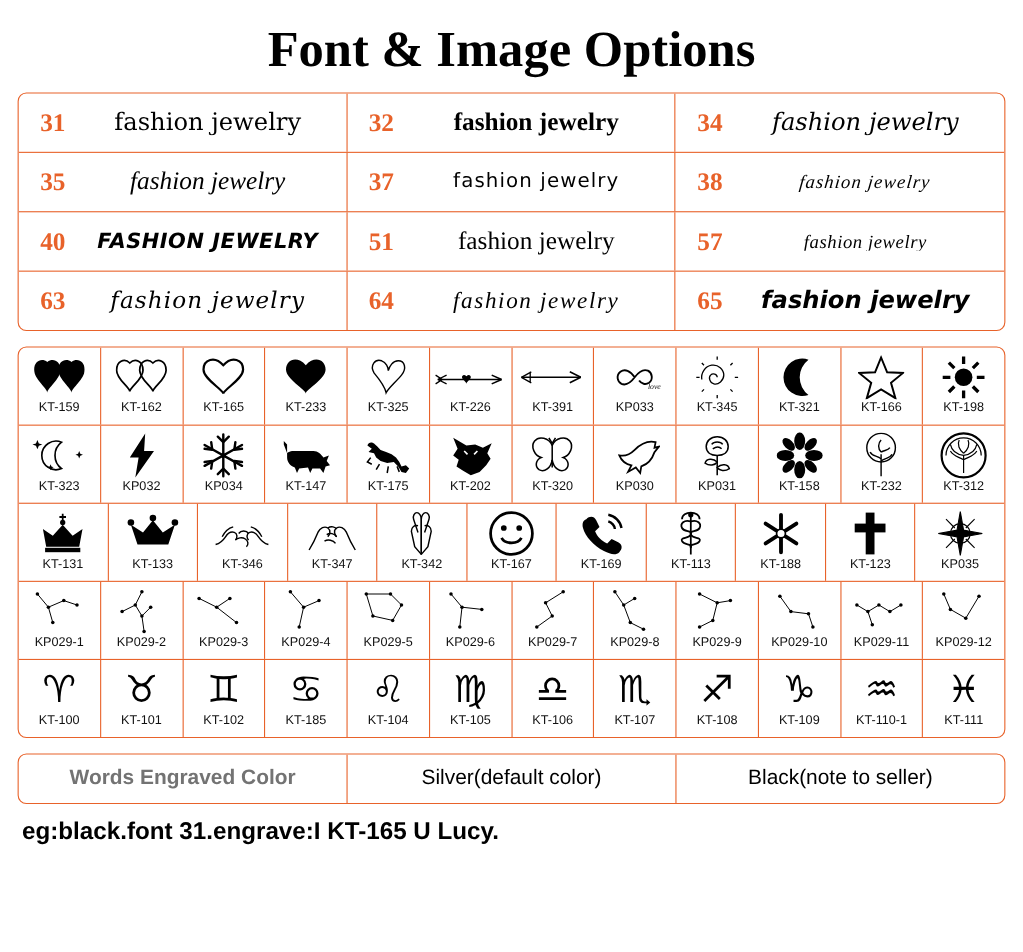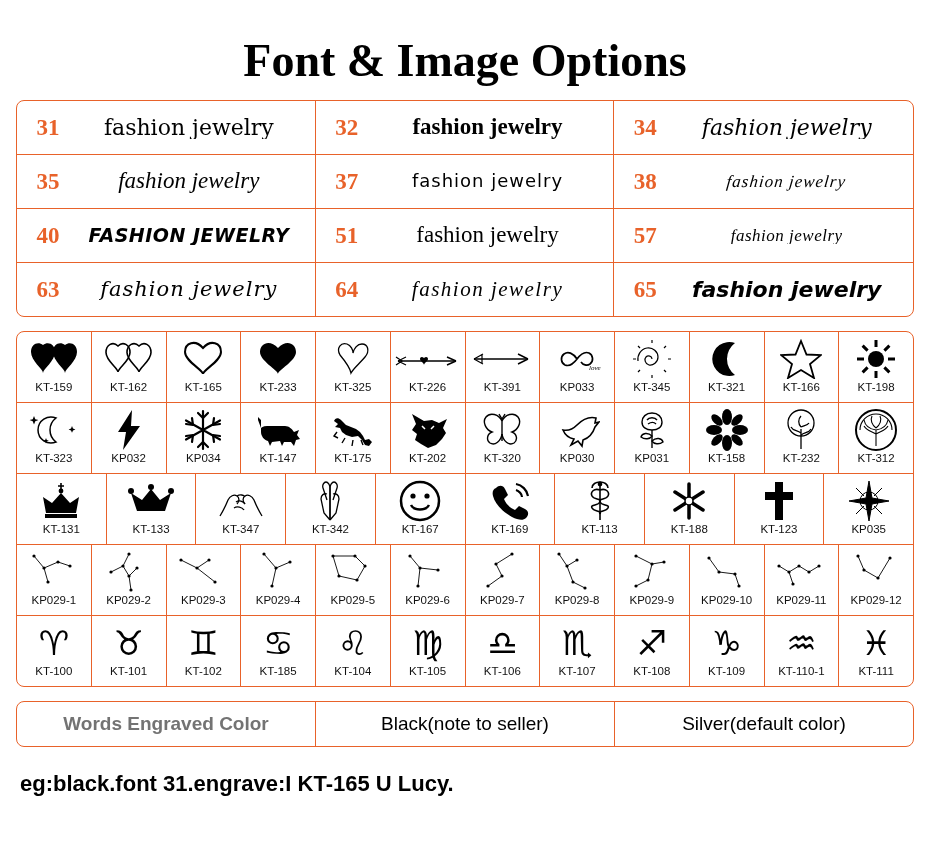--- a/index.html
+++ b/index.html
@@ -12,21 +12,21 @@
     height: 865px;
     font-family: "Liberation Sans", sans-serif;
     color: #000;
     overflow: hidden;
   }
   .page {
     width: 930px;
     height: 695px;
     position: relative;
     box-sizing: border-box;
-    padding: 16px 12px;
+    padding: 0 12px;
   }
   
   .title {
     text-align: center;
     font-family: "Liberation Serif", serif;
     font-weight: bold;
     font-size: 46px;
     letter-spacing: 0px;
     line-height: 1;
     padding: 22px 0 16px 0;
@@ -143,21 +143,21 @@
     font-size: 19px;
     font-family: "Liberation Sans", sans-serif;
   }
   .color-cell:last-child { border-right: none; }
   .color-cell.head {
     color: #737373;
     font-weight: bold;
   }
   
   .footer {
-    margin: 24px 4px 0 8px;
+    margin: 12px 4px 0 8px;
     font-size: 22px;
     font-weight: bold;
     font-family: "Liberation Sans", sans-serif;
     color: #000;
   }
 </style>
 </head>
 <body>
 
 <div class="page">
@@ -496,20 +496,33 @@
               <path d="M4 10l6 18h28l6-18-11 7-9-11-9 11z" fill="#000"></path>
               <circle cx="4" cy="8" r="3" fill="#000"></circle>
               <circle cx="44" cy="8" r="3" fill="#000"></circle>
               <circle cx="24" cy="4" r="3" fill="#000"></circle>
             </svg>
         </div>
         <div class="code">KT-133</div>
       </div>
       <div class="icon-cell">
         <div class="glyph">
+          <svg width="52" height="36" viewBox="0 0 52 36">
+              <g fill="none" stroke="#000" stroke-width="1.3">
+                <path d="M2 28c4-1 7-4 9-7 2-3 5-5 8-4 3 1 3 5 1 7"></path>
+                <path d="M50 28c-4-1-7-4-9-7-2-3-5-5-8-4-3 1-3 5-1 7"></path>
+                <path d="M20 24c2-2 6-3 9-1 3 2 3 5 1 7M23 18c2-3 7-3 9 0"></path>
+                <path d="M8 21c2-4 6-8 10-9M44 21c-2-4-6-8-10-9"></path>
+              </g>
+            </svg>
+        </div>
+        <div class="code">KT-346</div>
+      </div>
+      <div class="icon-cell">
+        <div class="glyph">
           <svg width="50" height="38" viewBox="0 0 50 38">
               <g fill="none" stroke="#000" stroke-width="1.3">
                 <path d="M4 34c3-5 6-11 8-16 2-4 6-6 9-4 3 2 2 6 0 8"></path>
                 <path d="M46 34c-3-5-6-11-8-16-2-4-6-6-9-4-3 2-2 6 0 8"></path>
                 <path d="M20 20c3-2 7-1 9 2M18 26c3-2 8-1 10 2M21 14c3-2 7-1 8 1"></path>
               </g>
             </svg>
         </div>
         <div class="code">KT-347</div>
       </div>
@@ -844,19 +857,19 @@
       <div class="icon-cell">
         <div class="glyph">♓</div>
         <div class="code">KT-111</div>
       </div>
     </div>
 
   </div>
 
   <div class="color-table">
     <div class="color-cell head">Words Engraved Color</div>
+    <div class="color-cell">Silver(default color)</div>
     <div class="color-cell">Black(note to seller)</div>
-    <div class="color-cell">Silver(default color)</div>
   </div>
 
   <div class="footer">eg:black.font 31.engrave:I KT-165 U Lucy.</div>
 
 </div>
 
 </body></html>

